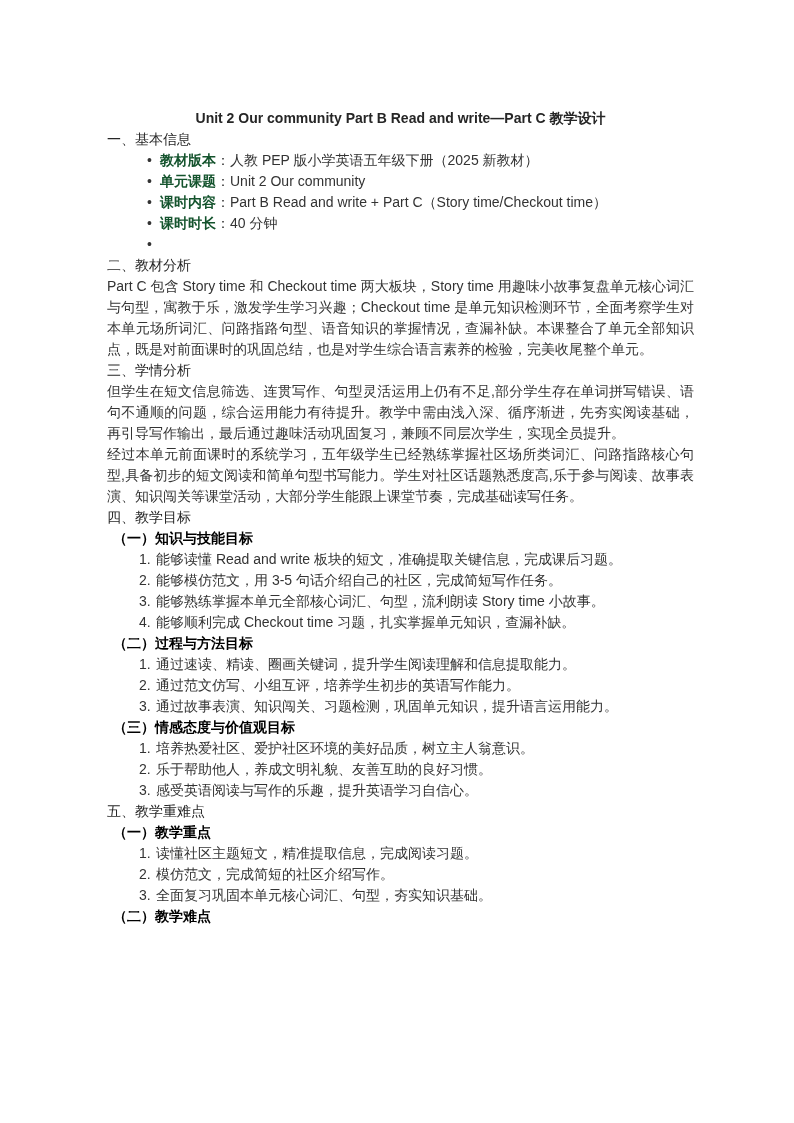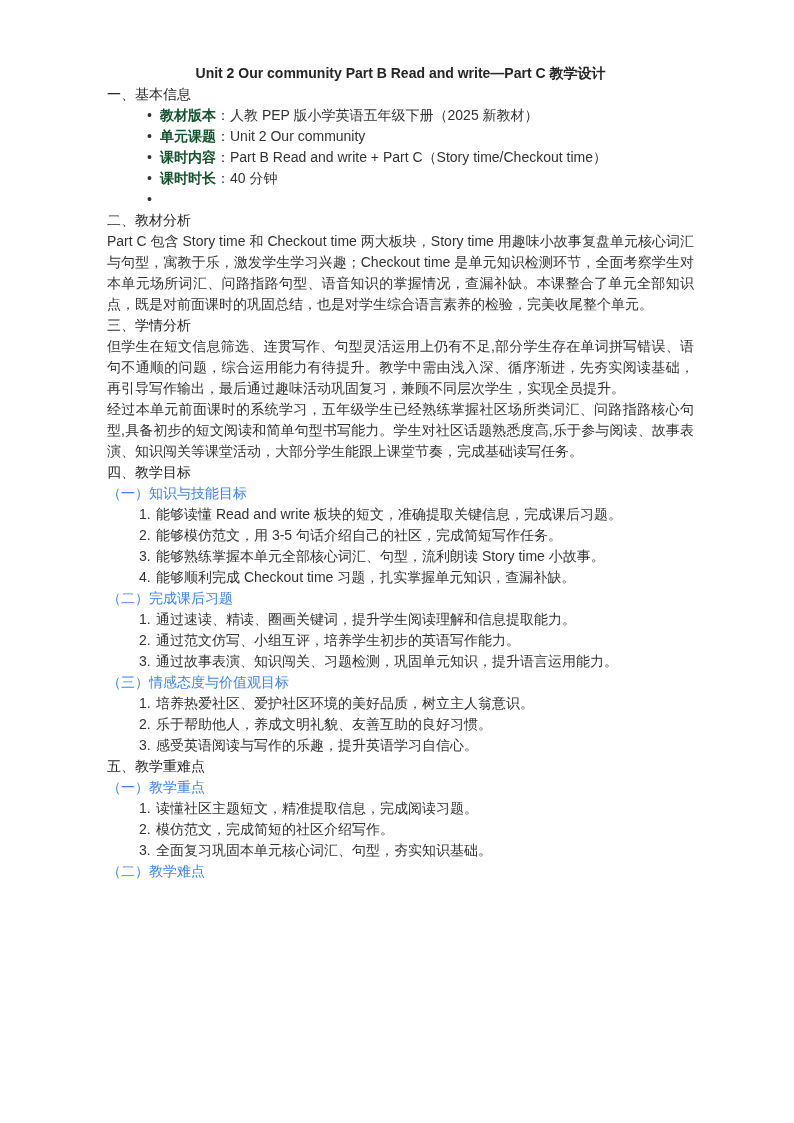--- a/index.html
+++ b/index.html
@@ -1,29 +1,29 @@
 <!DOCTYPE html>
 <html><head>
 <meta charset="utf-8">
 <style>
   * { margin: 0; padding: 0; box-sizing: border-box; }
   html, body { background: #ffffff; }
   .page {
     width: 794px; height: 1123px;
     background: #ffffff;
-    padding: 63px 100px 0 107px;
+    padding: 108px 100px 0 107px;
     font-family: "Liberation Sans", "DejaVu Sans", sans-serif;
     font-size: 14px;
     line-height: 21px;
     color: #333333;
     overflow: hidden;
   }
   .doc-title { text-align: center; font-weight: bold; color: #262626; }
   .h1 { font-weight: normal; color: #262626; }
-  .h2 { font-weight: normal; color: #3b82f6; }
+  .h2 { font-weight: bold; color: #000000; margin-left: 6px; }
   .para { text-align: justify; }
   .bullet-row { display: flex; padding-left: 40px; }
   .bullet-marker { flex: none; width: 13px; }
   .bullet-label { font-weight: bold; color: #14532d; }
   .num-row { display: flex; padding-left: 32px; }
   .num { flex: none; width: 17px; }
   .num-text { flex: 1; text-align: justify; }
 </style>
 </head>
 <body>
@@ -74,21 +74,21 @@
   </div>
   <div class="num-row">
     <span class="num">3.</span>
     <span class="num-text">能够熟练掌握本单元全部核心词汇、句型，流利朗读 Story time 小故事。</span>
   </div>
   <div class="num-row">
     <span class="num">4.</span>
     <span class="num-text">能够顺利完成 Checkout time 习题，扎实掌握单元知识，查漏补缺。</span>
   </div>
 
-  <div class="h2">（二）完成课后习题</div>
+  <div class="h2">（二）过程与方法目标</div>
   <div class="num-row">
     <span class="num">1.</span>
     <span class="num-text">通过速读、精读、圈画关键词，提升学生阅读理解和信息提取能力。</span>
   </div>
   <div class="num-row">
     <span class="num">2.</span>
     <span class="num-text">通过范文仿写、小组互评，培养学生初步的英语写作能力。</span>
   </div>
   <div class="num-row">
     <span class="num">3.</span>

